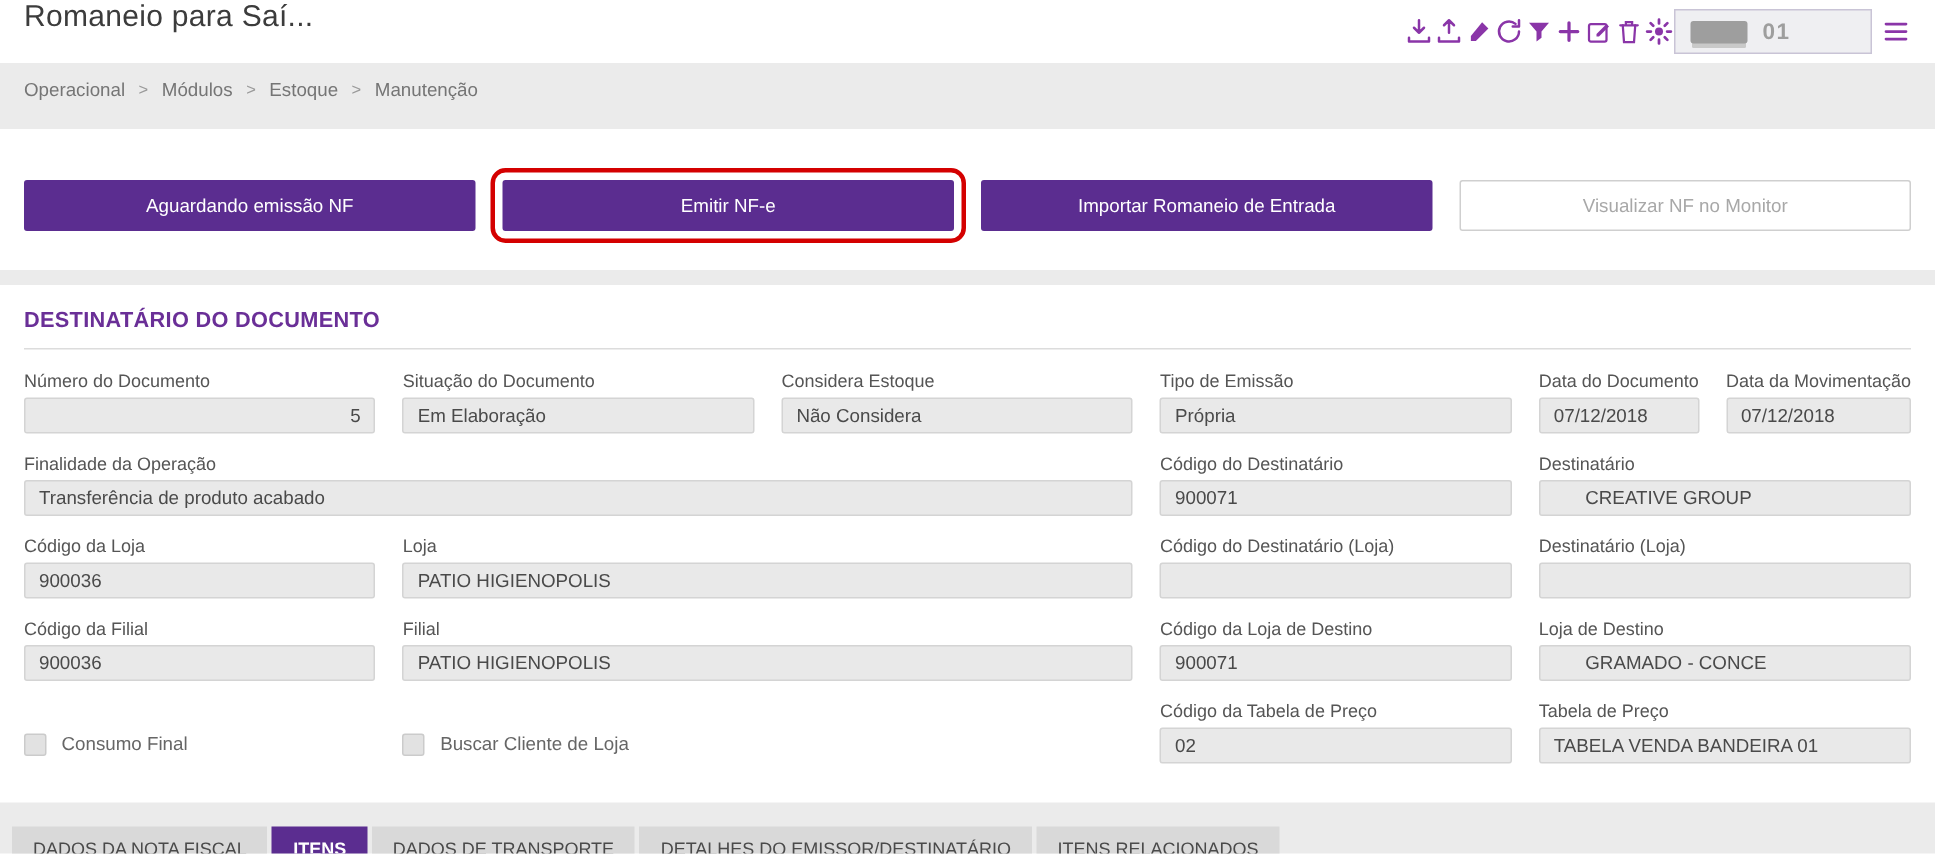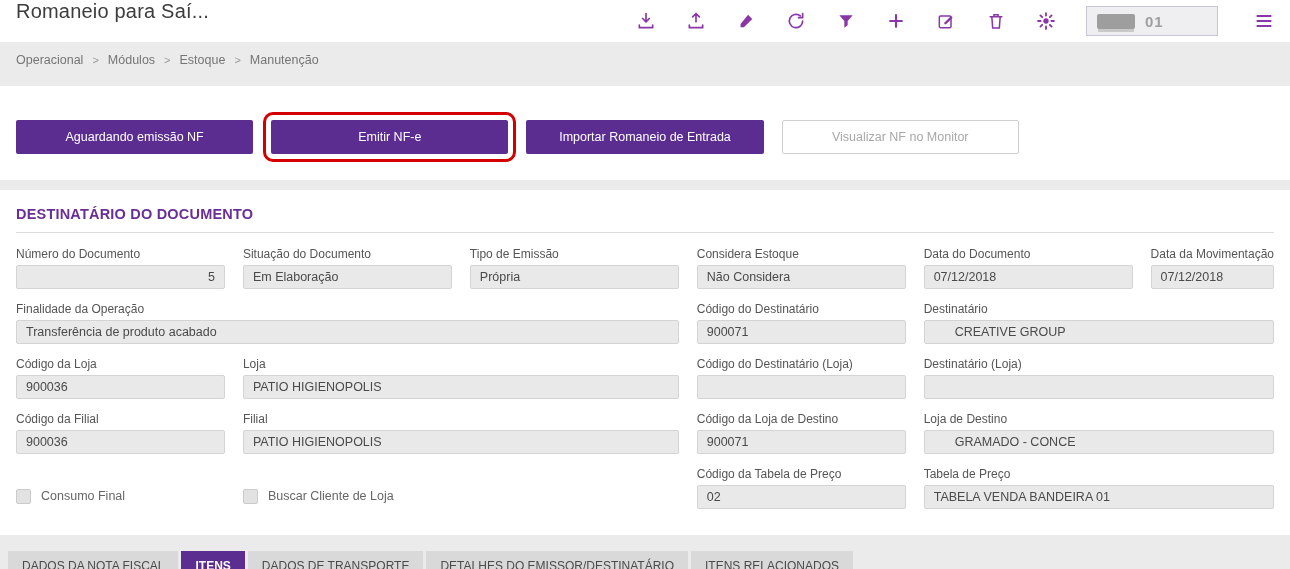--- a/index.html
+++ b/index.html
@@ -21,21 +21,20 @@
   .title {
     font-size: 20px;
     color: #3c3c3c;
     letter-spacing: .2px;
     white-space: nowrap;
   }
   .toolbar {
     margin-left: auto;
     display: flex;
     align-items: center;
-    gap: 30px;
   }
   .tool {
     width: 20px; height: 20px;
     color: #8a35a8;
     cursor: pointer;
     display: inline-block;
   }
   .tool svg { width: 100%; height: 100%; display: block; }
   .badge-box {
     width: 132px; height: 30px;
@@ -68,21 +67,21 @@
     font-size: 12.5px;
     color: #757575;
   }
   .crumb { cursor: pointer; }
   .sep { color: #9a9a9a; font-size: 11px; }
 
   
   .panel { background: #fff; }
   .grid6 {
     display: grid;
-    grid-template-columns: repeat(5, 1fr);
+    grid-template-columns: repeat(4, 1fr);
     column-gap: 18px;
     row-gap: 13px;
     align-items: end;
   }
   .actions-panel { margin-top: 10px; padding: 34px 16px 26px; }
   .actions-grid { row-gap: 0; }
 
   .btn {
     height: 34px;
     display: flex; align-items: center; justify-content: center;
@@ -260,26 +259,26 @@
 
       <div class="field">
         <span class="lbl">Número do Documento</span>
         <div class="val right">5</div>
       </div>
       <div class="field">
         <span class="lbl">Situação do Documento</span>
         <div class="val">Em Elaboração</div>
       </div>
       <div class="field">
+        <span class="lbl">Considera Estoque</span>
+        <div class="val">Não Considera</div>
+      </div>
+      <div class="field">
         <span class="lbl">Tipo de Emissão</span>
         <div class="val">Própria</div>
-      </div>
-      <div class="field">
-        <span class="lbl">Considera Estoque</span>
-        <div class="val">Não Considera</div>
       </div>
       <div class="field">
         <span class="lbl">Data do Documento</span>
         <div class="val">07/12/2018</div>
       </div>
       <div class="field">
         <span class="lbl">Data da Movimentação</span>
         <div class="val">07/12/2018</div>
       </div>
 

